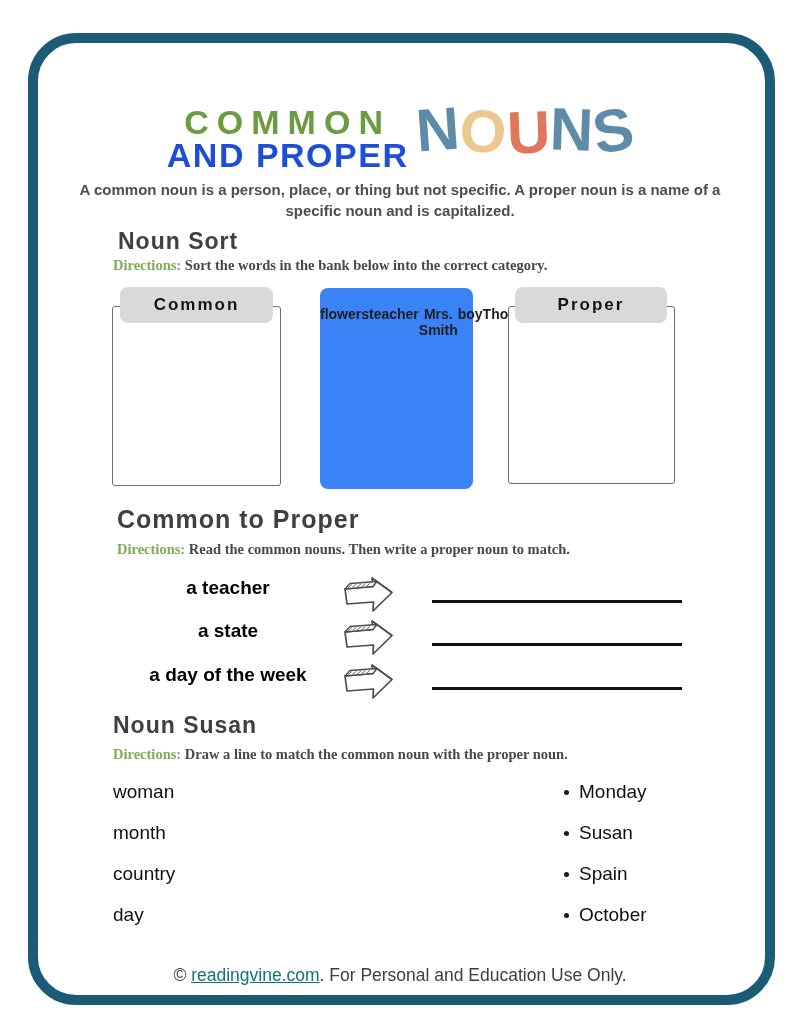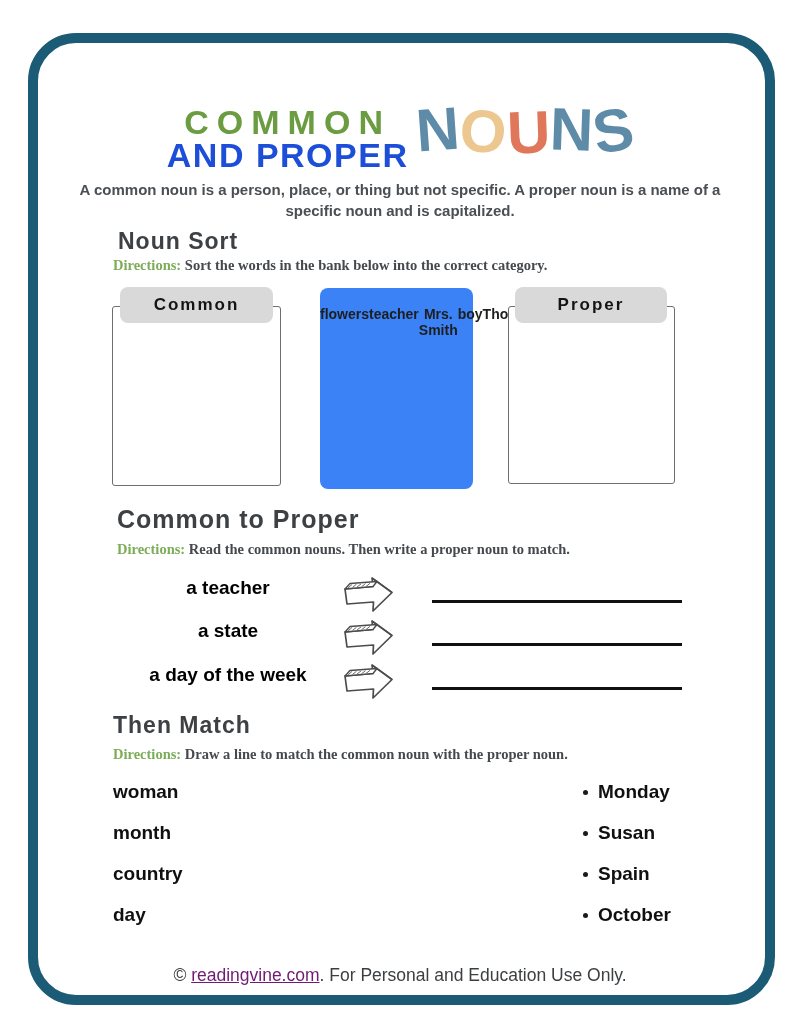--- a/index.html
+++ b/index.html
@@ -37,26 +37,26 @@
   .bank-word { font-size:14px; font-weight:bold; color:#1e1e1e; }
 
   
   .ctp-row { left:113px; width:570px; height:44px; }
   .ctp-label { position:absolute; left:0; top:5px; width:230px; text-align:center; font-size:19px; font-weight:bold; color:#000000; }
   .ctp-arrow { position:absolute; left:228px; top:1px; }
   .ctp-line { position:absolute; left:319px; top:28px; width:250px; border-top:3px solid #111; }
 
   
   .match-row { left:0; width:800px; height:24px; }
-  .match-left { position:absolute; left:113px; font-size:19px; font-weight:bold; color:#101010;text-align:center; }
-  .match-right { position:absolute; left:583px; display:flex; align-items:center; gap:10px; font-size:19px; font-weight:bold; color:#101010; }
+  .match-left { position:absolute; left:113px; font-size:19px; font-weight:normal; color:#101010;text-align:center; }
+  .match-right { position:absolute; left:564px; display:flex; align-items:center; gap:10px; font-size:19px; font-weight:normal; color:#101010; }
   .bullet-dot { width:5px; height:5px; border-radius:50%; background:#1a1a1a; flex:0 0 auto; }
 
   .footer { left:0; top:965px; width:800px; text-align:center; font-size:17.5px; color:#3b3f42; }
-  .footer a { color:#701a75; text-decoration:underline; cursor:pointer; }
+  .footer a { color:#0f766e; text-decoration:underline; cursor:pointer; }
 </style>
 </head>
 <body>
 
 <div id="page">
 
   <div class="abs frame" style="border-color: rgb(28, 91, 117);"></div>
 
   <div class="abs title-row">
     <div class="title-green">
@@ -134,21 +134,21 @@
       <svg width="56" height="44" viewBox="0 0 56 44">
         <path d="M4 16 L32 13.5 L31 5 L51 19.5 L32 38 L32.5 29 L6 31 Z" fill="#ffffff" stroke="#4c4c4c" stroke-width="1.7" stroke-linejoin="round"></path>
         <path d="M4 16 L9 10.5 L36 8.5 L32 13.5 Z" fill="#ffffff" stroke="#4c4c4c" stroke-width="1.4" stroke-linejoin="round"></path>
         <path d="M7 14.8 L11 11.5 M11.5 14.4 L15.5 11.2 M16 14.1 L20 10.9 M20.5 13.8 L24.5 10.6 M25 13.5 L29 10.3" stroke="#6b6b6b" stroke-width="1"></path>
         <path d="M31 5 L36 8.5 L51 19.5" fill="none" stroke="#4c4c4c" stroke-width="1.4" stroke-linejoin="round"></path>
       </svg>
     </div>
     <div class="ctp-line"></div>
   </div>
 
-  <div class="abs sec-head" style="left:113px; top:712px; font-size:23px;">Then Match</div>
+  <div class="abs sec-head" style="left:113px; top:712px; font-size:23px;">Noun Susan</div>
   <div class="abs directions" style="left:113px; top:746px;">
     <span class="dir-label" style="color: rgb(124, 172, 88);">Directions:</span>
     <span>Draw a line to match the common noun with the proper noun.</span>
   </div>
 
   <div class="abs match-row" style="top:781px;">
     <span class="match-left">woman</span>
     <span class="match-right">
       <span class="bullet-dot"></span>
       <span>Monday</span>

